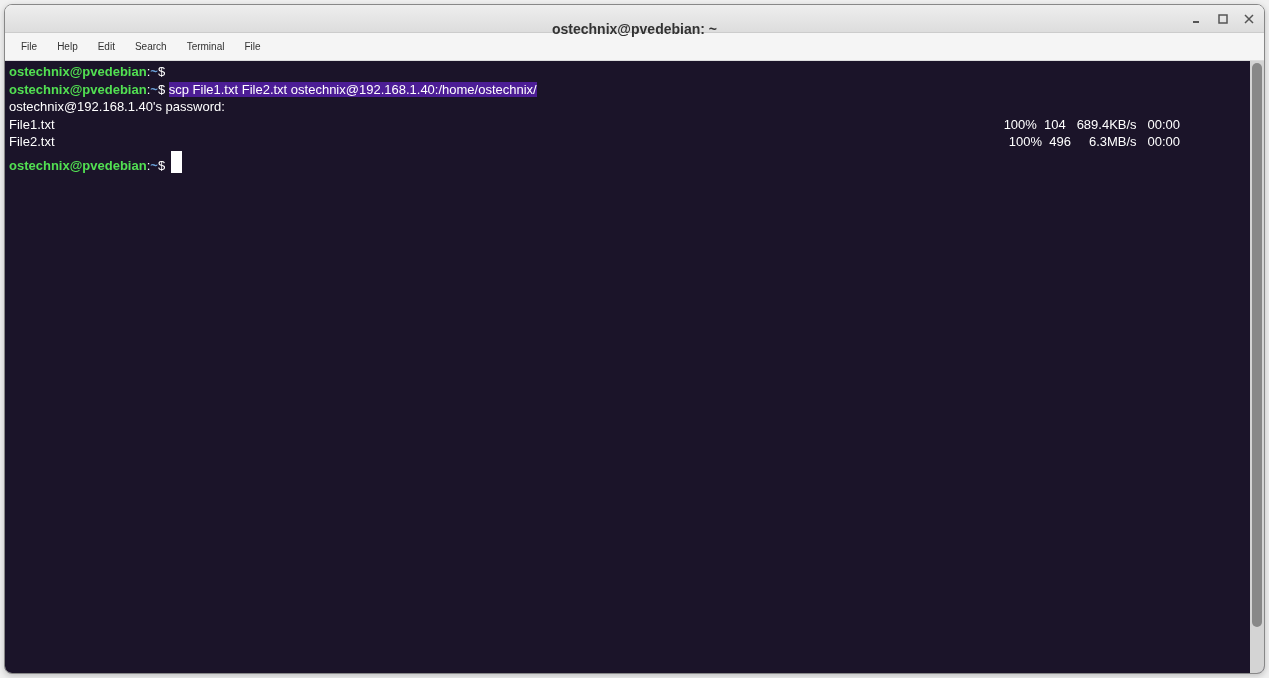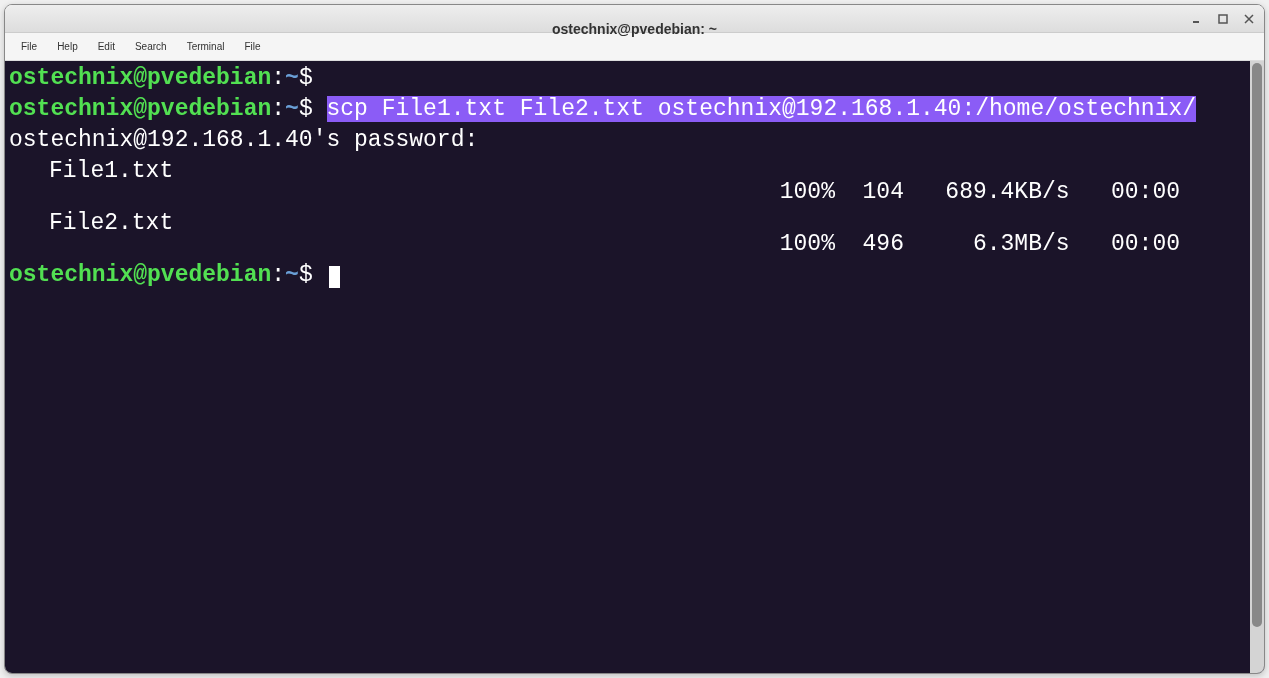--- a/index.html
+++ b/index.html
@@ -67,22 +67,22 @@
       color: #333;
     }
     .menu-item {
       padding: 4px 10px;
       cursor: pointer;
     }
     .terminal-area {
       flex: 1;
       background: #1b1429;
       color: #ffffff;
-      font-family: Liberation Mono, monospace;
-      font-size: 23px;
+      font-family: Liberation Sans, sans-serif;
+      font-size: 13px;
       padding: 2px 4px;
       position: relative;
       overflow: hidden;
       line-height: 1.35;
       white-space: pre;
     }
     .prompt-user {
       color: #52e052;
       font-weight: bold;
     }
@@ -90,21 +90,21 @@
       color: #ffffff;
     }
     .prompt-path {
       color: #6a9fd6;
       font-weight: bold;
     }
     .prompt-dollar {
       color: #ffffff;
     }
     .highlighted {
-      background: #8b5cf6;
+      background: #4c1d95;
       color: #ffffff;
     }
     .cursor-block {
       display: inline-block;
       width: 11px;
       height: 22px;
       background: #ffffff;
       vertical-align: text-bottom;
       margin-left: 2px;
     }
@@ -124,26 +124,24 @@
       border-radius: 5px;
     }
     .line {
       display: block;
     }
     .transfer-line {
       display: flex;
     }
     .transfer-name {
       flex: 0 0 auto;
-      margin-left: 40px;
     }
     .transfer-stats {
       margin-left: auto;
       padding-right: 80px;
-      margin-top: 21px;
     }
   </style>
 </head>
 <body>
 
 <div class="window">
   <div class="titlebar">
     <span class="title-text">ostechnix@pvedebian: ~</span>
     <div class="window-controls">
       <div class="win-btn">

